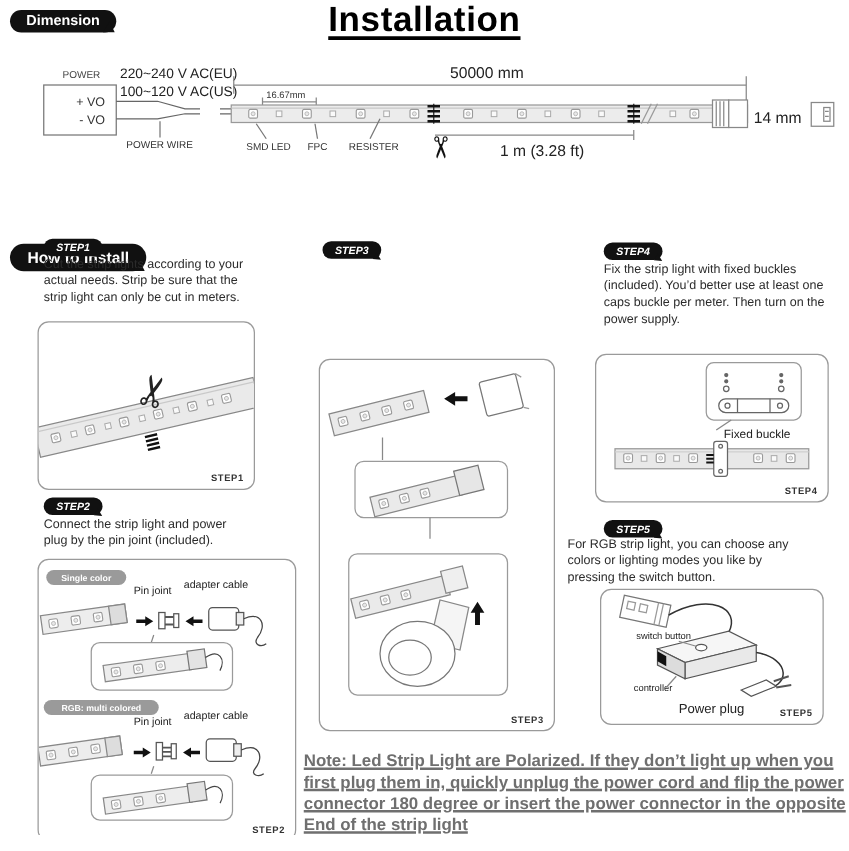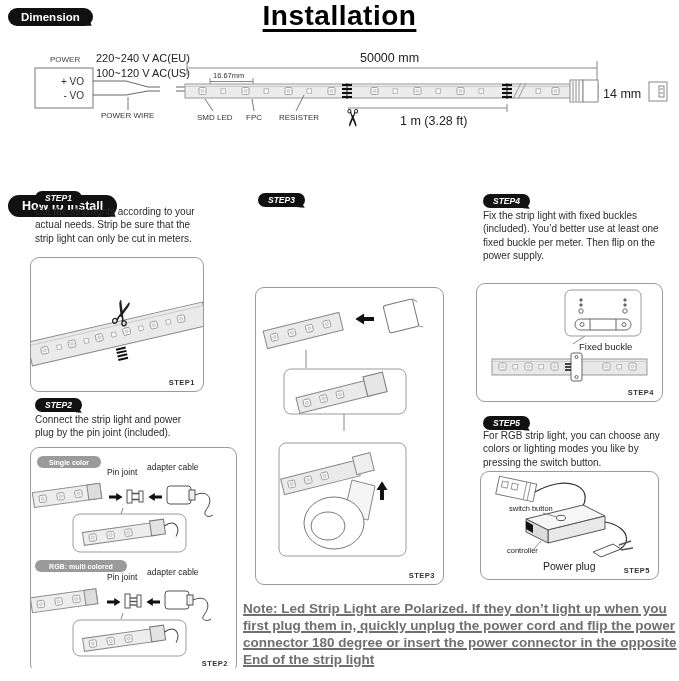--- a/index.html
+++ b/index.html
@@ -307,21 +307,21 @@
           <ellipse cx="78" cy="235" rx="30" ry="26" fill="#fff" stroke="#777"></ellipse>
           <ellipse cx="72" cy="238" rx="17" ry="14" fill="#fff" stroke="#777"></ellipse>
         </g>
         <use href="#arr" transform="translate(126,212) rotate(-90) scale(1.1)"></use>
       </g>
     </svg>
     <span class="fig-caption">STEP3</span>
   </div>
 
   <div class="step-badge" style="left:483px;top:194px">STEP4</div>
-  <p class="step-text" style="left:483px;top:209px;width:194px">Fix the strip light with fixed buckles (included). You’d better use at least one fixed buckle per meter. Then flip on the power supply.</p>
+  <p class="step-text" style="left:483px;top:209px;width:194px">Fix the strip light with fixed buckles (included). You’d better use at least one caps buckle per meter. Then turn on the power supply.</p>
   <div class="fig" style="left:476px;top:283px;width:185px;height:117px">
     <svg viewBox="0 0 185 117">
       <g>
         <rect x="88" y="6" width="76" height="46" rx="6" fill="#fff" stroke="#9a9a9a"></rect>
         <g stroke="#666" fill="none">
           <circle cx="104" cy="16" r="1.2" fill="#666"></circle>
             <circle cx="104" cy="21" r="1.2" fill="#666"></circle>
             <circle cx="104" cy="27" r="2.2"></circle>
           <circle cx="148" cy="16" r="1.2" fill="#666"></circle>
             <circle cx="148" cy="21" r="1.2" fill="#666"></circle>
@@ -357,21 +357,21 @@
           <line x1="88" y1="80" x2="94" y2="80"></line>
             <line x1="88" y1="83" x2="94" y2="83"></line>
             <line x1="88" y1="86" x2="94" y2="86"></line>
         </g>
       </g>
     </svg>
     <span class="fig-caption">STEP4</span>
   </div>
 
   <div class="step-badge" style="left:483px;top:416px">STEP5</div>
-  <p class="step-text" style="left:483px;top:429px;width:192px">For RGB strip light, you can choose any colors or lighting modes you like by pressing the switch button.</p>
+  <p class="step-text" style="left:454px;top:429px;width:192px">For RGB strip light, you can choose any colors or lighting modes you like by pressing the switch button.</p>
   <div class="fig" style="left:480px;top:471px;width:177px;height:107px">
     <svg viewBox="0 0 177 107">
       <g transform="rotate(12 35 18)">
         <rect x="16" y="8" width="38" height="18" fill="#fff" stroke="#777"></rect>
         <rect x="20" y="12" width="6" height="6" fill="none" stroke="#999"></rect>
         <rect x="30" y="12" width="6" height="6" fill="none" stroke="#999"></rect>
         <line x1="44" y1="8" x2="44" y2="26" stroke="#999"></line>
           <line x1="48" y1="8" x2="48" y2="26" stroke="#999"></line>
       </g>
       <path d="M54,20 C86,2 112,14 102,34 C97,44 86,40 80,46" fill="none" stroke="#333" stroke-width="1.2"></path>

